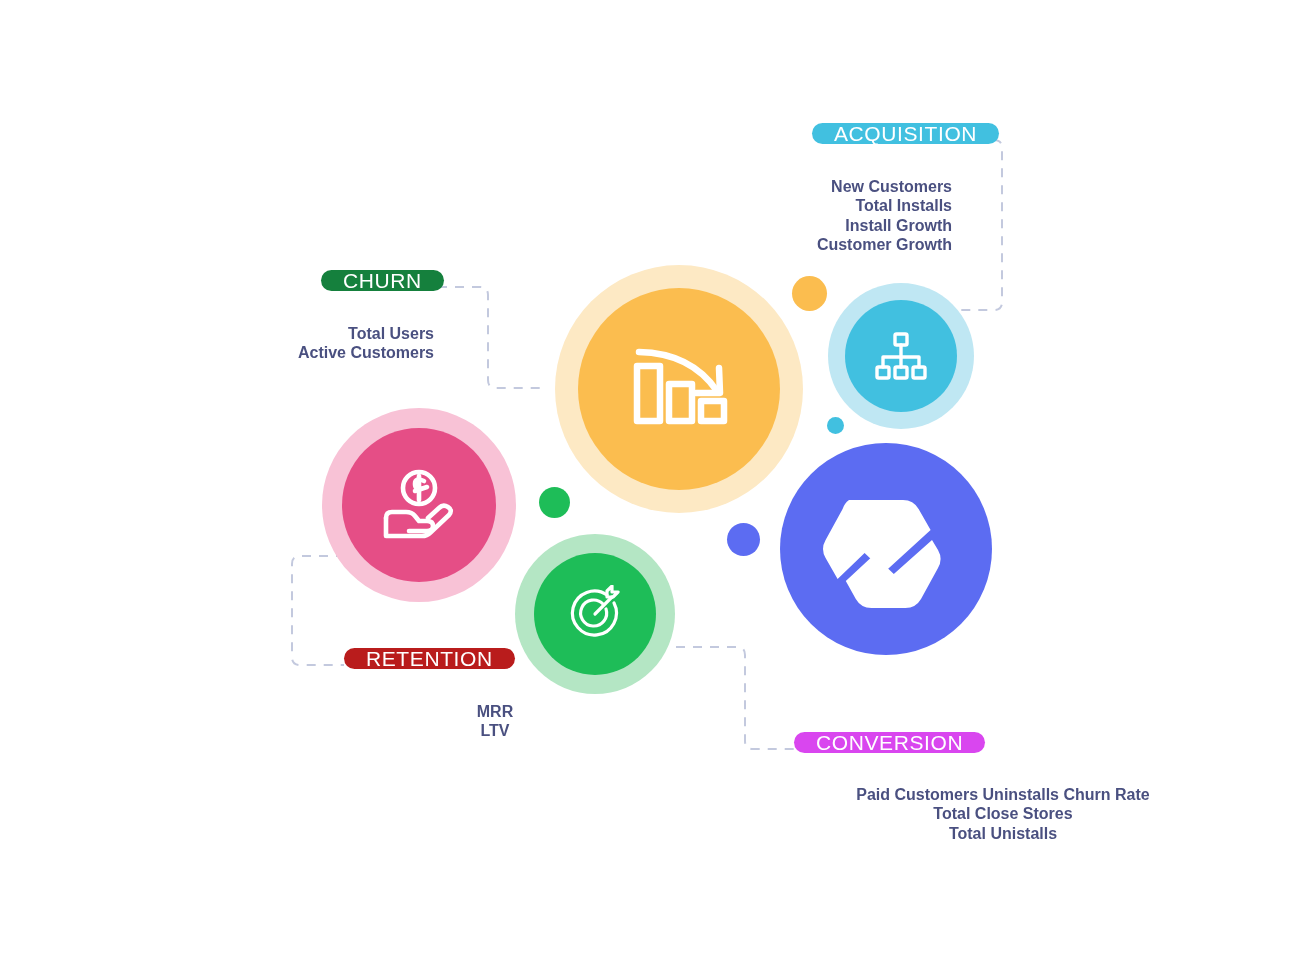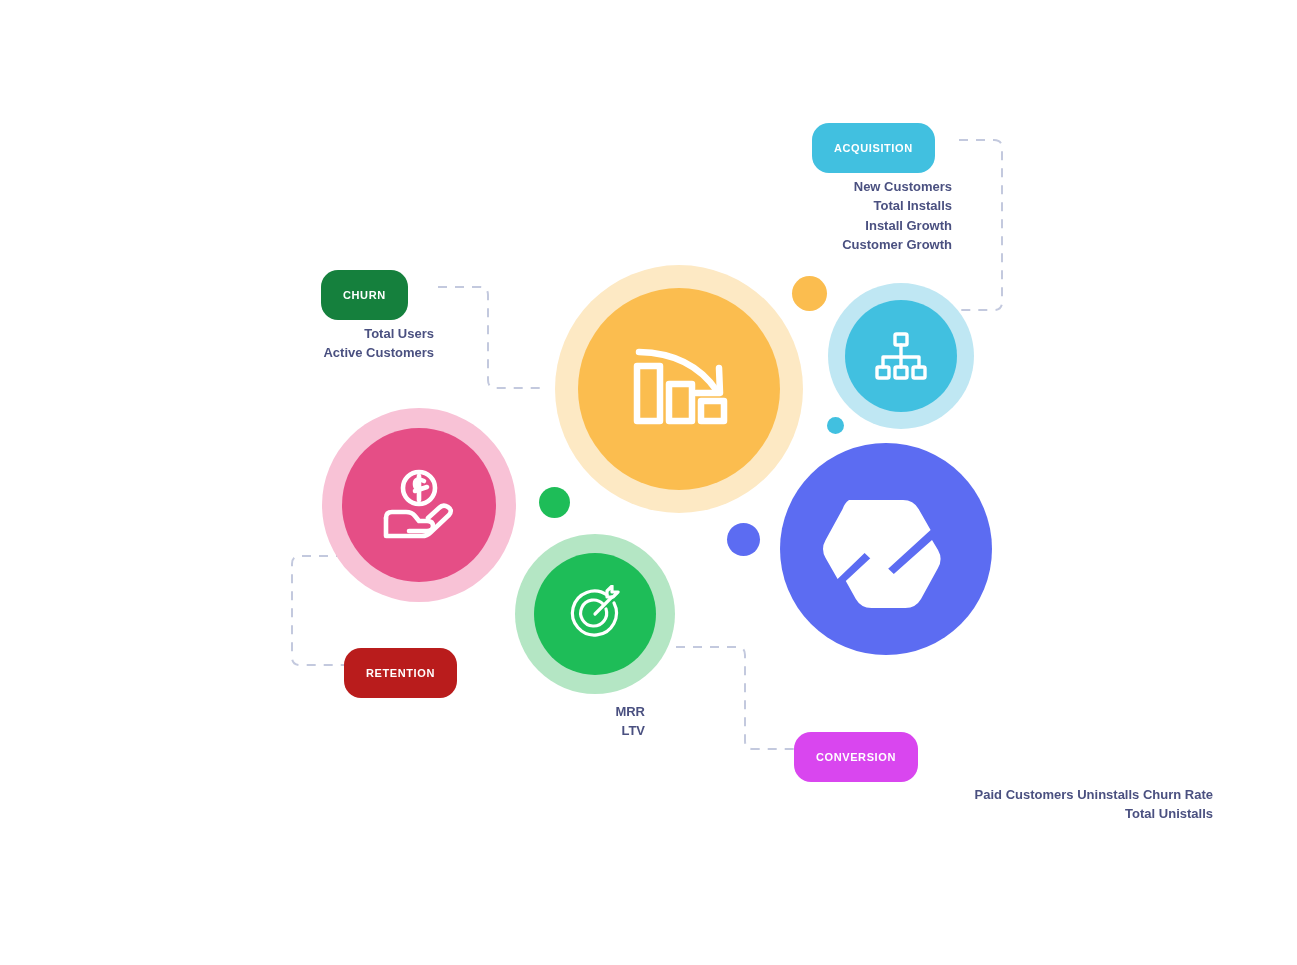--- a/index.html
+++ b/index.html
@@ -35,43 +35,43 @@
     position: absolute;
     border-radius: 50%;
   }
 
   
   .badge {
     position: absolute;
     display: flex;
     align-items: center;
     justify-content: center;
-    height: 50px;
+    height: 21px;
     padding: 0 22px;
     border-radius: 17px;
     color: #ffffff;
-    font-size: 11px;
-    font-weight: bold;
+    font-size: 21px;
+    font-weight: normal;
     letter-spacing: 0.6px;
     white-space: nowrap;
     box-sizing: border-box;
   }
 
   
   .metrics {
     position: absolute;
     color: #4a5080;
-    font-size: 13px;
+    font-size: 16px;
     font-weight: bold;
     line-height: 19.4px;
     white-space: nowrap;
   }
   .metrics .row { display: block; }
   .metrics.right { text-align: right; }
-  .metrics.left  { text-align: right; }
+  .metrics.left  { text-align: center; }
 </style>
 </head>
 <body>
 
 <div id="canvas">
 
   <svg class="layer" id="connectors" viewBox="0 0 1297 965" width="1297" height="965" aria-hidden="true">
     <g fill="none" stroke="#c3c9de" stroke-width="2" stroke-dasharray="9 8" stroke-linecap="butt">
 
       <path d="M 959 140 H 994 Q 1002 140 1002 148 V 302 Q 1002 310 994 310 H 956"></path>
@@ -167,16 +167,17 @@
 
     <div class="badge" style="left:344px; top:648px; background:#b91c1c;">RETENTION</div>
     <div class="metrics left" style="left:345px; top:702px; width:300px;">
       <span class="row">MRR</span>
       <span class="row">LTV</span>
     </div>
 
     <div class="badge" style="left:794px; top:732px; background:#d946ef;">CONVERSION</div>
     <div class="metrics left" style="left:793px; top:785px; width:420px;">
       <span class="row">Paid Customers Uninstalls Churn Rate</span>
+      <span class="row">Total Close Stores</span>
       <span class="row">Total Unistalls</span>
     </div>
   </div>
 </div>
 
 </body></html>

